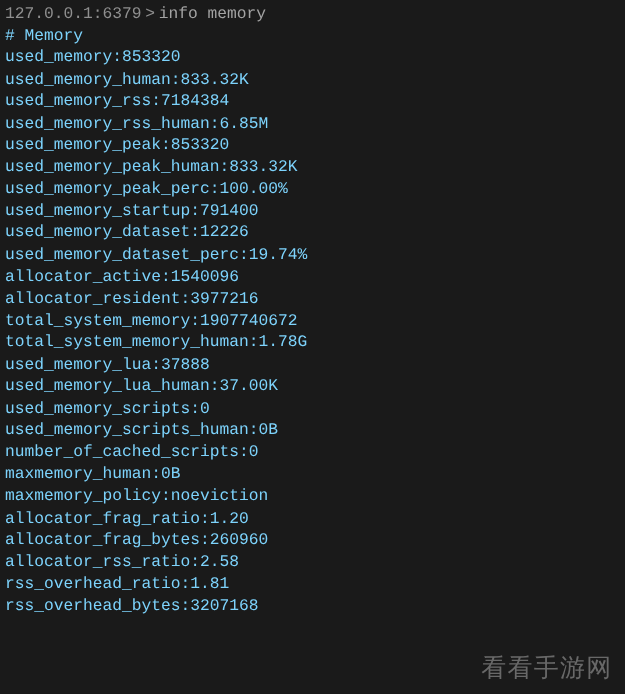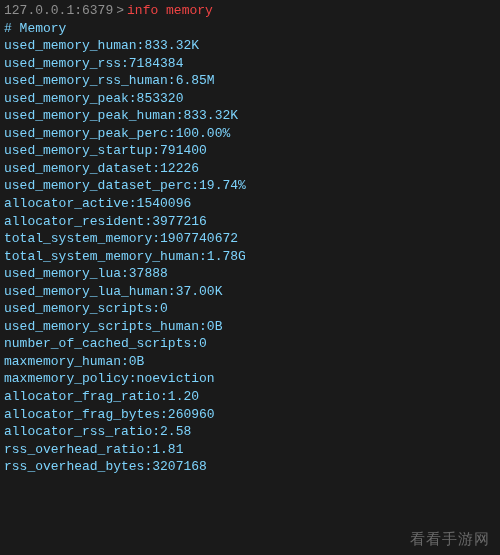--- a/index.html
+++ b/index.html
@@ -25,47 +25,48 @@
       display: flex;
     }
     .prompt-host {
       color: #8f8f8f;
     }
     .prompt-arrow {
       color: #8f8f8f;
       margin: 0 3px;
     }
     .prompt-cmd {
-      color: #ef4444;
+      color: #a3a3a3;
     }
     .output-line {
       color: #7dd3fc;
       white-space: pre;
     }
     .watermark {
       position: absolute;
       bottom: 6px;
       right: 10px;
       font-family: sans-serif;
-      font-size: 15px;
+      font-size: 20px;
       color: rgba(170,170,170,0.55);
       letter-spacing: 1px;
     }
   </style>
 </head>
 <body>
 
 <div class="terminal">
   <div class="prompt-line">
     <span class="prompt-host">127.0.0.1:6379</span>
     <span class="prompt-arrow">&gt;</span>
     <span class="prompt-cmd">info memory</span>
   </div>
   <div class="output-line"># Memory</div>
   <div id="lines-container">
+      <div class="output-line">used_memory:853320</div>
       <div class="output-line">used_memory_human:833.32K</div>
       <div class="output-line">used_memory_rss:7184384</div>
       <div class="output-line">used_memory_rss_human:6.85M</div>
       <div class="output-line">used_memory_peak:853320</div>
       <div class="output-line">used_memory_peak_human:833.32K</div>
       <div class="output-line">used_memory_peak_perc:100.00%</div>
       <div class="output-line">used_memory_startup:791400</div>
       <div class="output-line">used_memory_dataset:12226</div>
       <div class="output-line">used_memory_dataset_perc:19.74%</div>
       <div class="output-line">allocator_active:1540096</div>

